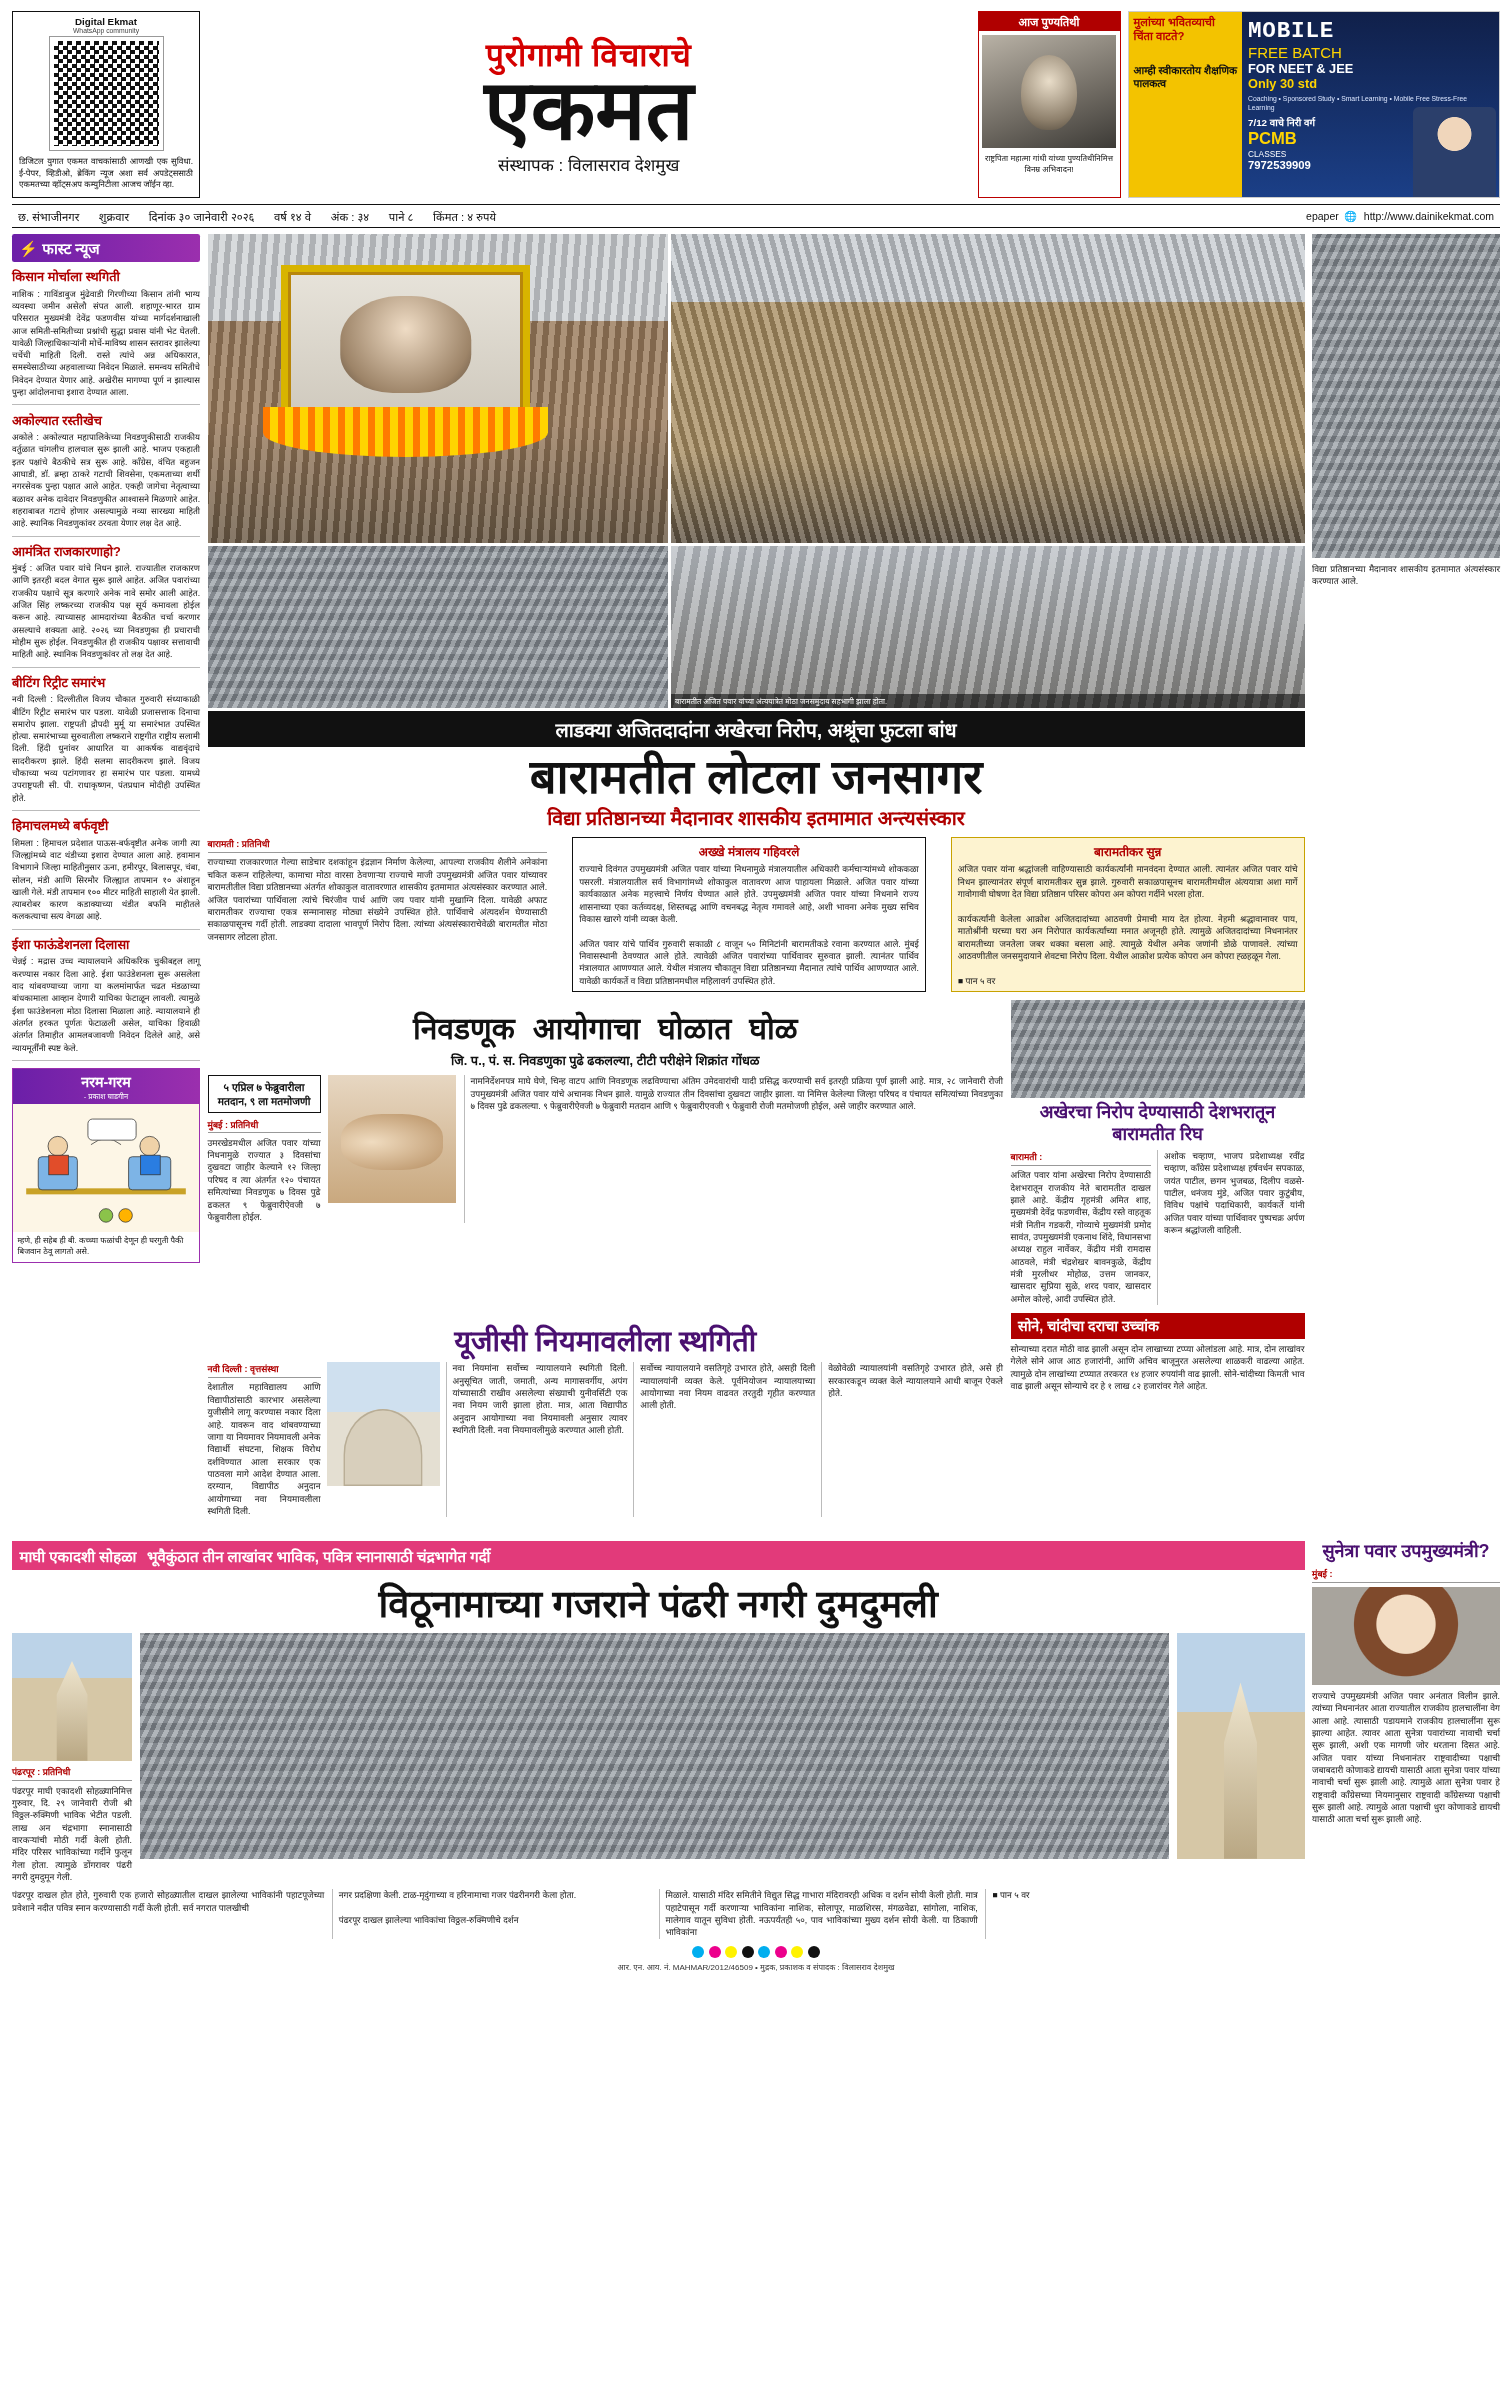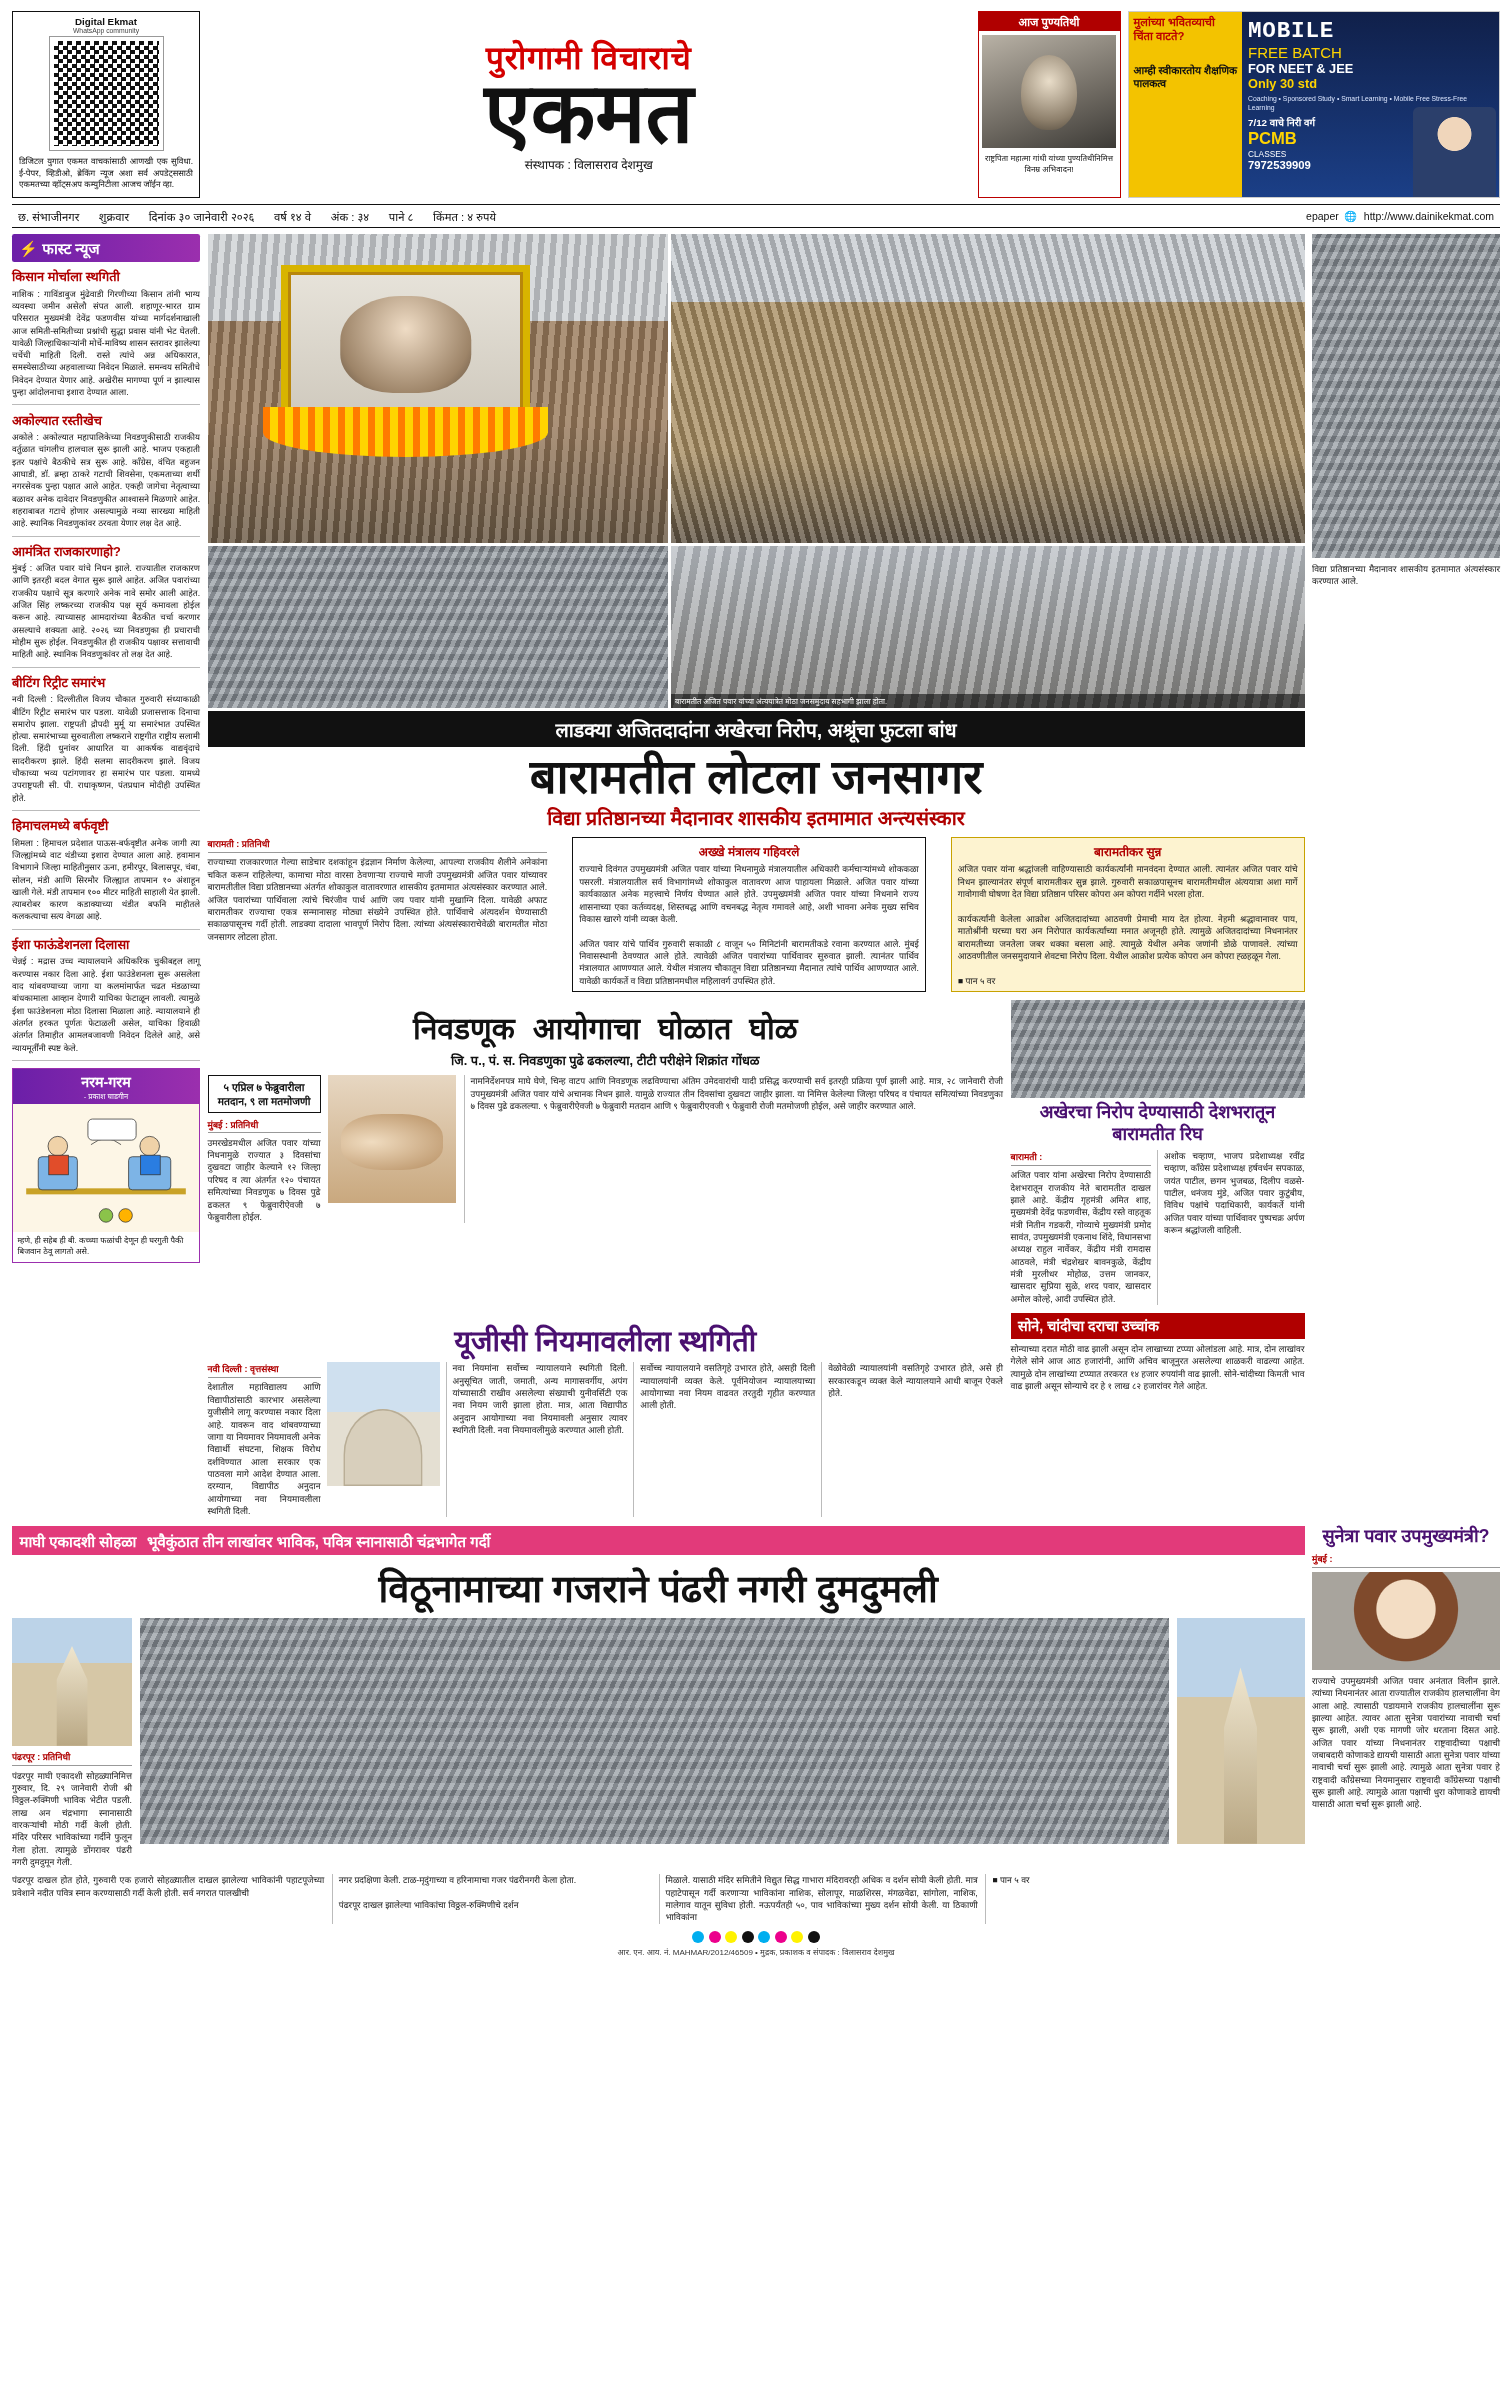--- a/index.html
+++ b/index.html
@@ -37,21 +37,21 @@
     outline: 0.8px solid #999;
   }
   .qr-caption { font-size: 8.3px; line-height: 1.4; text-align: justify; margin-top: 6px; color: #111; }
 
   .title-block { flex: 1; display: flex; flex-direction: column; justify-content: center; align-items: center; }
   .purogami { font-size: 32px; font-weight: bold; color: #d40000; letter-spacing: 0.8px; }
   .ekmat {
     font-size: 84px; font-weight: bold; color: #111; line-height: 0.95;
     margin-top: -4.5px;
   }
-  .editor { font-size: 12px; color: #111; margin-top: 3px; }
+  .editor { font-size: 17px; color: #111; margin-top: 3px; }
 
   .punyatithi { width: 143px; border: 0.8px solid #b00; text-align: center; }
   .punyatithi .hdr { background: #b00000; color: #fff; font-size: 11.3px; font-weight: bold; padding: 2.3px 0; }
   .punyatithi .ph {
     height: 113px; margin: 3.8px; background: linear-gradient(160deg,#b9b2a6,#6f6a62 60%,#3c3a36);
     position: relative; overflow: hidden;
   }
   .punyatithi .ph:after {
     content: ""; position: absolute; left: 50%; top: 18%;
     width: 56px; height: 75px; transform: translateX(-50%);
@@ -210,21 +210,21 @@
   .temple {
     background: linear-gradient(180deg,#bcd3e8 0 35%, #d6c7a6 35% 100%);
     position: relative;
   }
   .temple:after {
     content: ""; position: absolute; left: 50%; bottom: 0; transform: translateX(-50%);
     width: 46%; height: 78%;
     background: linear-gradient(180deg,#efe6cf,#b9a783);
     clip-path: polygon(50% 0, 78% 34%, 78% 100%, 22% 100%, 22% 34%);
   }
-  .bottom-strip { margin-top: 9px; }
+  .bottom-strip { margin-top: 24px; }
   .pink-bar {
     background: #e23a7a; color: #fff; font-size: 15px; font-weight: bold; padding: 4.5px 7.5px;
     display: flex; gap: 10.5px; align-items: center;
   }
   .pink-bar .seg2 { font-weight: bold; }
   .big-bottom-head {
     font-size: 38px; font-weight: bold; text-align: center; color: #111; margin: 6px 0 4.5px;
   }
   .four-col { display: flex; gap: 7.5px; }
   .four-col > div { flex: 1; }

